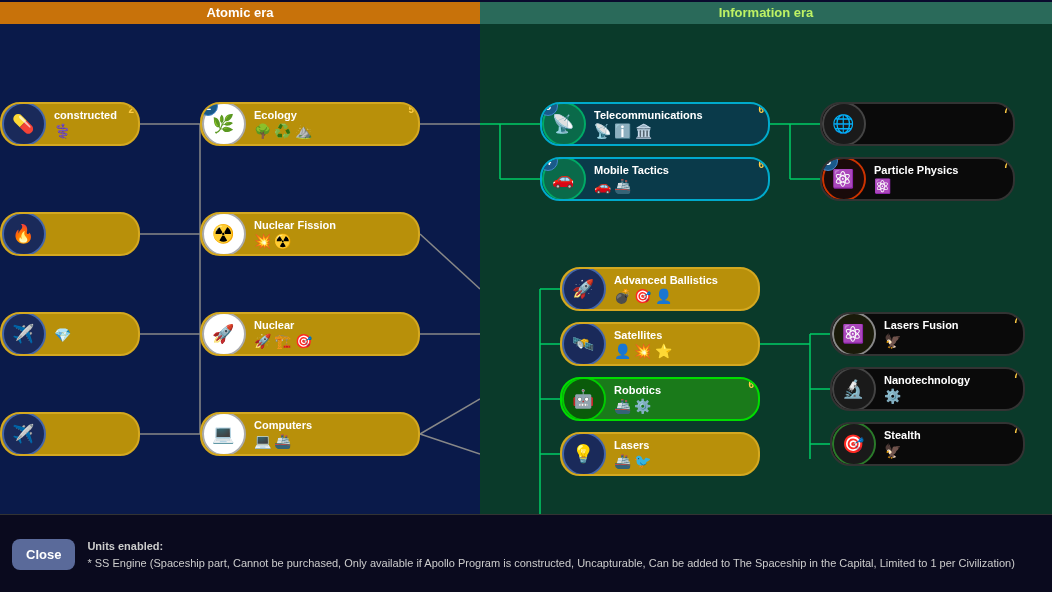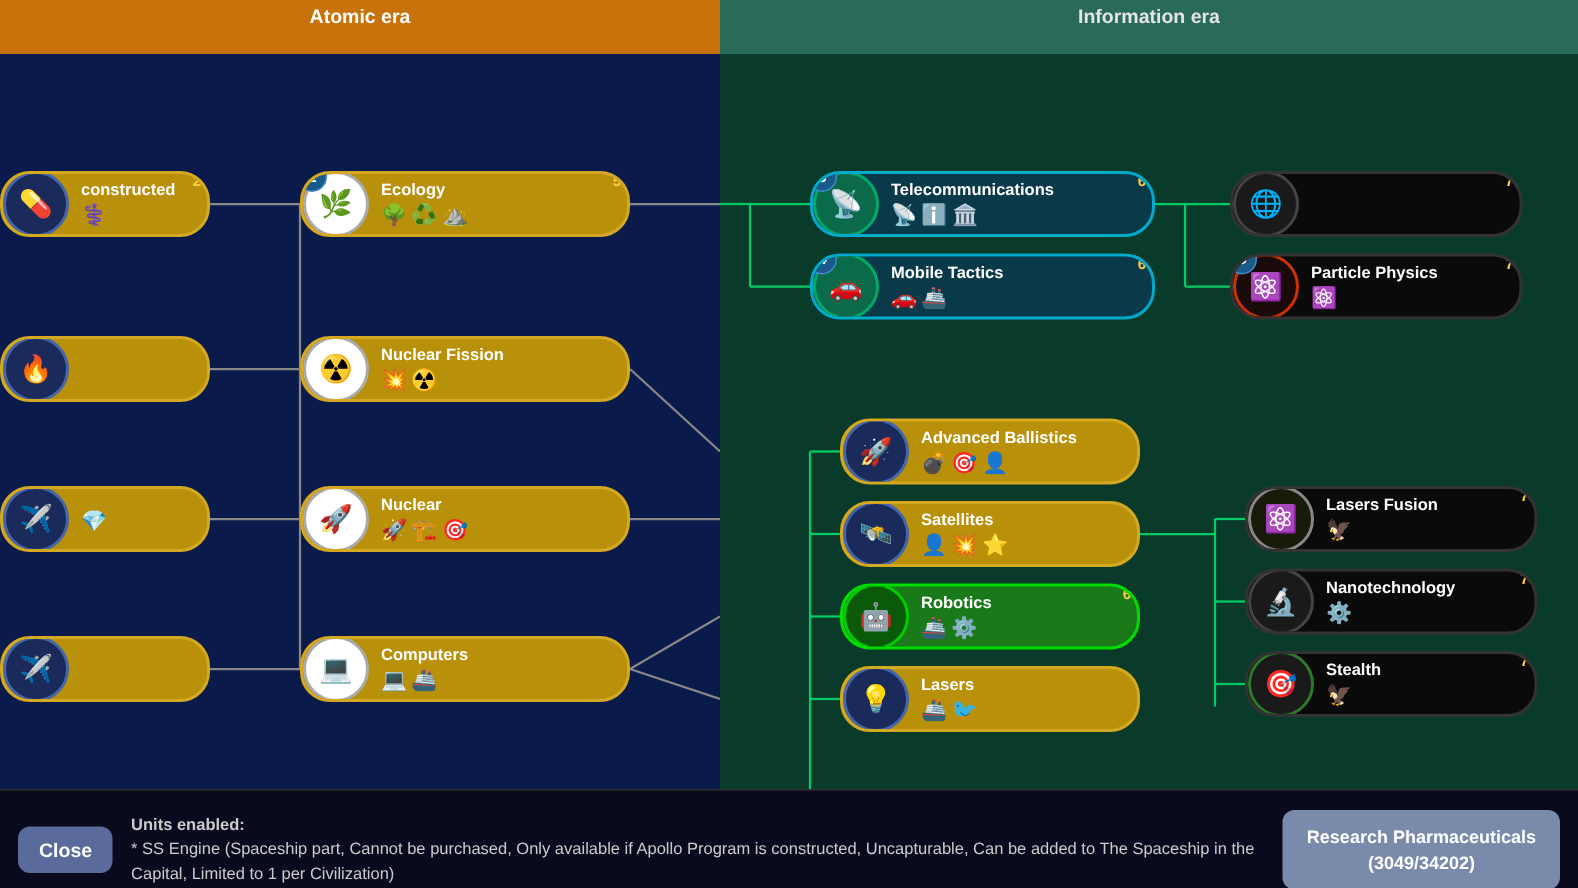--- a/index.html
+++ b/index.html
@@ -6,35 +6,36 @@
     body {
       width: 1052px;
       height: 592px;
       overflow: hidden;
       font-family: Arial, sans-serif;
       background: #0a0a2e;
     }
 
     .era-header {
       display: flex;
-      height: 36px;
+      height: 24px;
+      align-items: flex-end;
     }
     .era-atomic {
       flex: 0 0 480px;
       background: #c8720a;
       color: #fff;
       text-align: center;
       font-size: 13px;
       line-height: 22px;
       font-weight: bold;
     }
     .era-info {
       flex: 1;
       background: #2a6a5a;
-      color: #e5e5e5;
+      color: #bef264;
       text-align: center;
       font-size: 13px;
       line-height: 22px;
       font-weight: bold;
     }
 
     .main-area {
       display: flex;
       height: 490px;
     }
@@ -460,15 +461,13 @@
   </div>
 </div>
 
 <div class="bottom-bar">
   <button class="close-btn">Close</button>
   <div class="info-text">
     <strong>Units enabled:</strong><br>
     <span>* SS Engine (Spaceship part, Cannot be purchased, Only available if Apollo Program is constructed,
 Uncapturable, Can be added to The Spaceship in the Capital, Limited to 1 per Civilization)</span>
   </div>
-  <button class="research-btn" style="white-space:pre-line;">Research Pharmaceuticals
-(3049/34202)</button>
 </div>
 
 </body></html>

